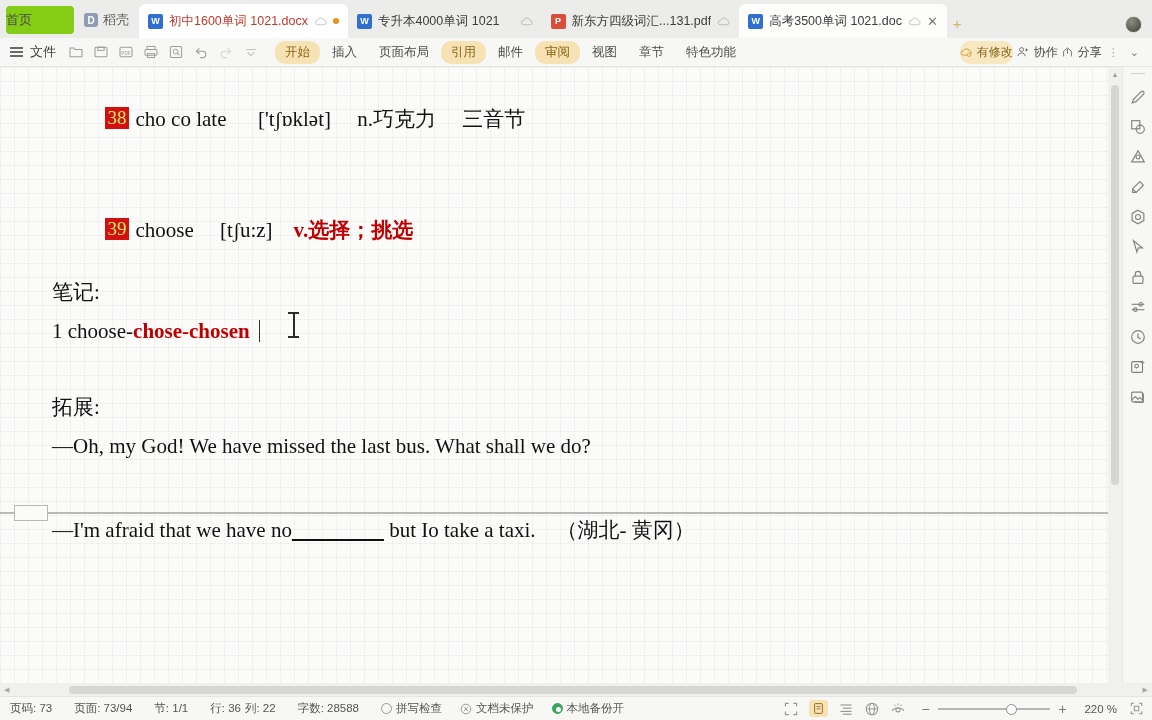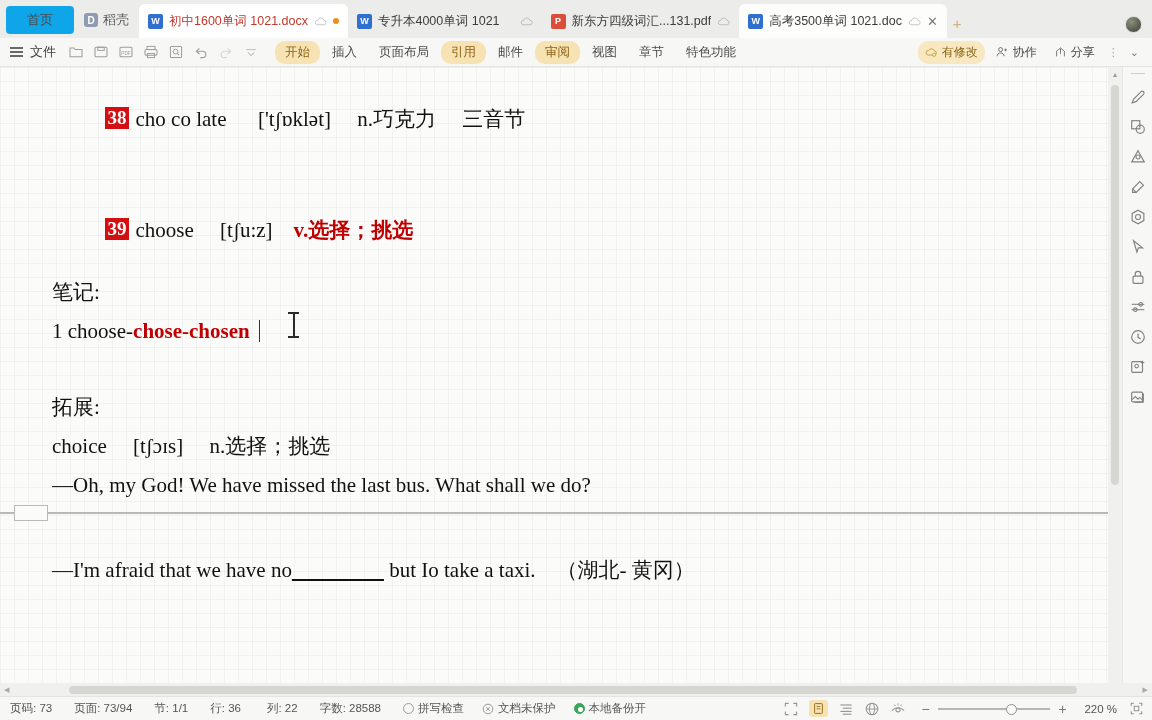--- a/index.html
+++ b/index.html
@@ -14,22 +14,22 @@
   
   .tabbar {
     height: 38px; min-height: 38px;
     background: #ececea;
     display: flex; align-items: flex-end;
     padding-left: 6px;
     position: relative;
   }
   .home-tab {
     width: 68px; height: 28px; margin-bottom: 4px;
-    background: #0ea5e9; border-radius: 4px;
-    display: flex; align-items: center; justify-content: center;
+    background: #84cc16; border-radius: 4px;
+    display: flex; align-items: center; justify-content: flex-start;
     font-size: 13px; color: #4a4a4a;
   }
   .daoke-tab {
     height: 28px; margin-bottom: 4px; padding: 0 10px;
     display: flex; align-items: center; gap: 5px;
     font-size: 13px; color: #5a5a5a;
   }
   .daoke-ic {
     width: 14px; height: 14px; border-radius: 3px;
     background: #8e9bb3; color: #fff; font-size: 10px;
@@ -83,21 +83,21 @@
   .qic { width: 16px; height: 16px; opacity: .62; }
   .rb-tabs { display: flex; align-items: center; gap: 2px; }
   .rb-tab {
     padding: 3px 10px; border-radius: 10px;
     font-size: 12.5px; color: #4a4a4a; white-space: nowrap;
   }
   .rb-tab.hl { background: #f7e2b4; color: #8a6414; }
   .rb-right { margin-left: auto; display: flex; align-items: center; gap: 3px; }
   .rb-chip {
     display: flex; align-items: center; gap: 4px;
-    padding: 3px 7px; border-radius: 10px;
+    padding: 3px 0; border-radius: 10px;
     font-size: 12px; color: #4a4a4a;
   }
   .rb-chip.amber { background: #f7e8c2; color: #8a6414; }
   .rb-dots { letter-spacing: 0; font-size: 11px; color: #9a9a9a; padding: 0 3px; }
   .rb-chev { font-size: 11px; color: #7a7a7a; padding: 0 5px; }
 
   
   .body-row { flex: 1; display: flex; min-height: 0; position: relative; background: #ebebe9; }
 
   .doc-wrap { flex: 1; position: relative; overflow: hidden; }
@@ -107,22 +107,22 @@
     background-image:
       linear-gradient(rgba(170,175,185,0.13) 1px, transparent 1px),
       linear-gradient(90deg, rgba(170,175,185,0.13) 1px, transparent 1px);
     background-size: 14px 14px;
     padding: 18px 0 0 0;
     font-family: "Liberation Serif", serif;
     color: #111;
   }
   .line { font-size: 21px; line-height: 1.05; padding-left: 52px; white-space: pre; }
   .numbox {
-    display: inline-block; background: #d40f12; color: #ffffff;
-    font-weight: bold; font-size: 19px;
+    display: inline-block; background: #d40f12; color: #bef264;
+    font-weight: normal; font-size: 19px;
     padding: 1px 2px 2px 3px; margin-right: 7px;
     vertical-align: 2px; line-height: 1;
   }
   .red { color: #c00000; font-weight: bold; }
   .caret {
     display: inline-block; width: 1.5px; height: 22px;
     background: #333; vertical-align: -4px; margin-left: 9px;
   }
   .blank-u { text-decoration: underline; letter-spacing: 1px; }
 
@@ -185,21 +185,21 @@
 
   
   .status {
     height: 24px; min-height: 24px;
     background: #f7f7f5; border-top: 1px solid #e6e4e0;
     display: flex; align-items: center;
     font-size: 11.5px; color: #555;
     padding: 0 8px 0 10px; gap: 0;
   }
   .st { margin-right: 22px; white-space: nowrap; text-align: right; }
-  .st.tight { margin-right: 26px; }
+  .st.tight { margin-right: 4px; }
   .st-ic { display: inline-flex; align-items: center; gap: 4px; margin-right: 18px; }
   .circ { width: 11px; height: 11px; border-radius: 50%; border: 1px solid #9a9a9a; display:inline-block; }
   .circ.green { background: #3ba55d; border-color: #3ba55d; position: relative; }
   .circ.green::after {
     content: ''; position: absolute; left: 3px; top: 3px;
     width: 5px; height: 5px; border-radius: 50%; background: #fff;
   }
   .status-right { margin-left: auto; display: flex; align-items: center; gap: 10px; }
   .vic { width: 16px; height: 16px; opacity: .68; }
   .viewbtn { width: 19px; height: 17px; border-radius: 3px; display:flex; align-items:center; justify-content:center; }
@@ -371,21 +371,20 @@
         <div class="line" style="margin-bottom:18px">
           <span class="numbox">39</span><span>choose</span><span>     </span><span>[tʃu:z]</span><span>    </span><span class="red">v.选择；挑选</span>
         </div>
 
         <div class="line" style="margin-bottom:17px">笔记:</div>
 
         <div class="line" style="margin-bottom:54px"><span>1 choose-</span><span class="red">chose-chosen</span><span class="caret"></span></div>
 
         <div class="line" style="margin-bottom:17px">拓展:</div>
 
-        <div class="line" style="margin-bottom:17px"><span>choice</span><span>     </span><span>[tʃɔɪs]</span><span>     </span><span>n.选择；挑选</span></div>
 
 
         <div class="line" style="margin-bottom:16px">—Oh, my God! We have missed the last bus. What shall we do?</div>
 
         <div class="line" style="margin-top:62px"><span>—I'm afraid that we have no</span><span class="blank-u">________</span><span> but Io take a taxi.</span><span>    </span><span>（湖北- 黄冈）</span></div>
 
 
         <div class="pagebreak">
           <span class="bar"></span>
           <span class="handle"></span>

